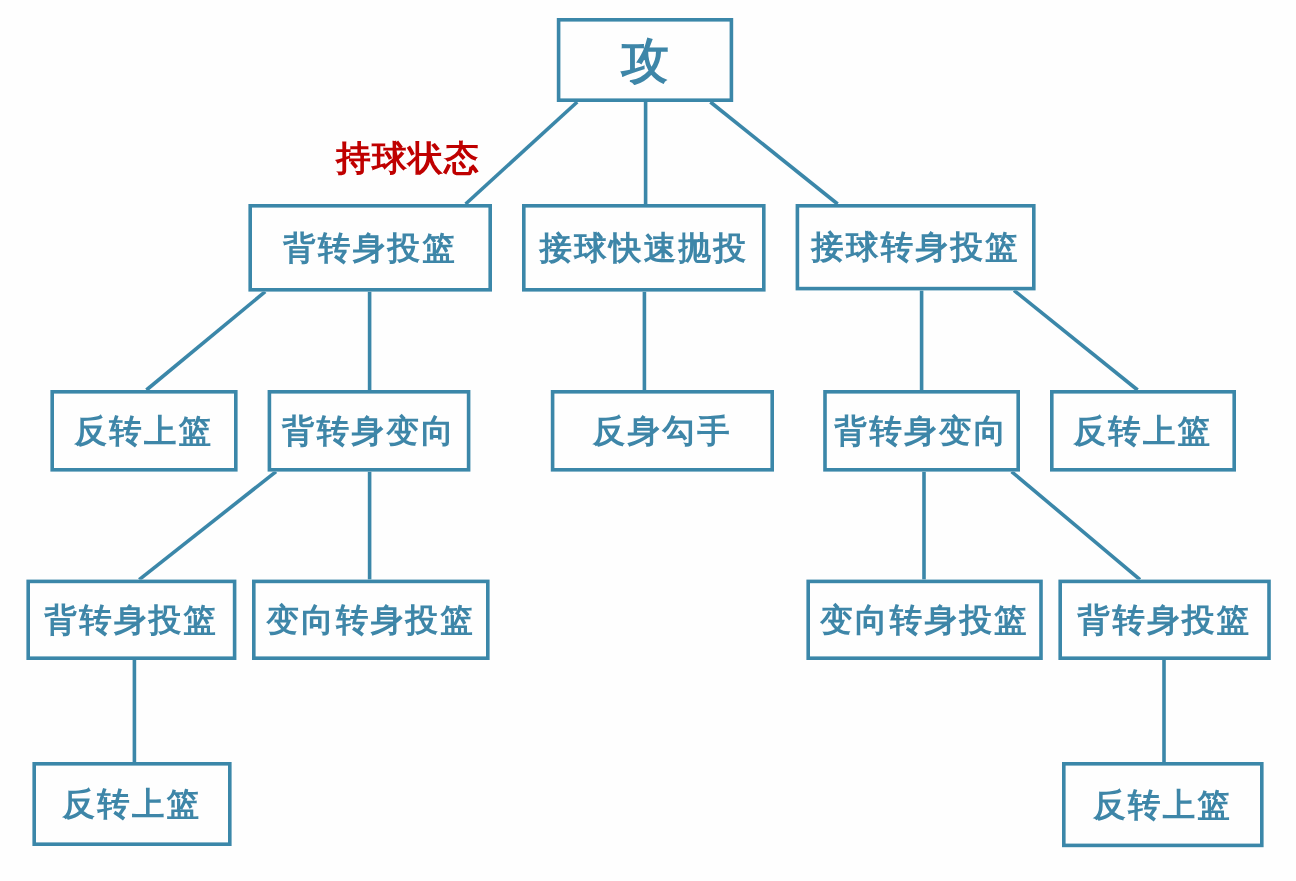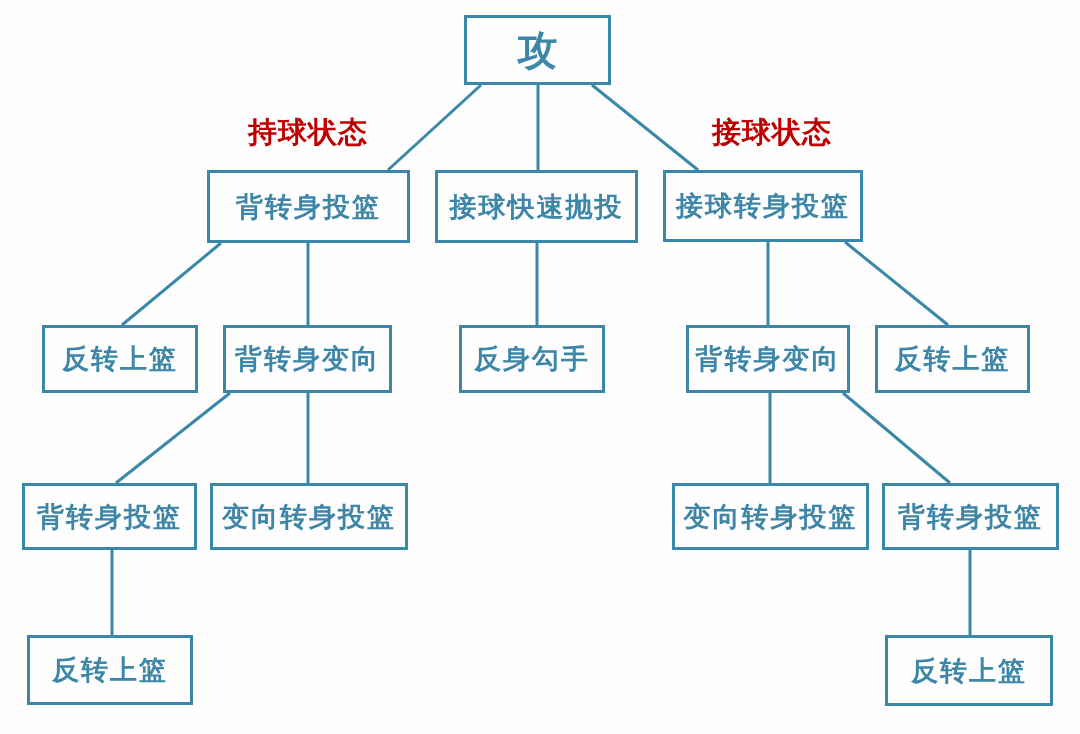--- a/index.html
+++ b/index.html
@@ -44,20 +44,21 @@
     font-size: 40px;
     letter-spacing: 0;
   }
   .state-label {
     position: absolute;
     color: #bf0000;
     font-weight: bold;
     font-size: 29px;
     letter-spacing: 1px;
     white-space: nowrap;
+    margin-left: 32px;
   }
 </style>
 </head>
 <body>
 
 <div class="canvas">
 
   <svg class="wires" viewBox="0 0 1080 734" xmlns="http://www.w3.org/2000/svg">
     <line x1="481" y1="85" x2="388" y2="170"></line>
     <line x1="538" y1="85" x2="538" y2="170"></line>
@@ -69,31 +70,30 @@
     <line x1="845" y1="242" x2="948" y2="325"></line>
     <line x1="230" y1="393" x2="116" y2="483"></line>
     <line x1="308" y1="393" x2="308" y2="483"></line>
     <line x1="770" y1="393" x2="770" y2="483"></line>
     <line x1="843" y1="393" x2="950" y2="483"></line>
     <line x1="112" y1="550" x2="112" y2="635"></line>
     <line x1="970" y1="550" x2="970" y2="635"></line>
   </svg>
 
   <div class="state-label" style="left:248px; top:113px;">持球状态</div>
-  <div class="state-label" style="left:712px; top:113px;">接球状态</div>
 
   <div class="node node--root" style="left:464px; top:15px; width:147px; height:70px;">攻</div>
 
   <div class="node" style="left:207px; top:170px; width:203px; height:73px;">背转身投篮</div>
   <div class="node" style="left:663px; top:170px; width:200px; height:72px;">接球转身投篮</div>
   <div class="node" style="left:435px; top:170px; width:203px; height:73px;">接球快速抛投</div>
 
   <div class="node" style="left:42px; top:325px; width:156px; height:68px;">反转上篮</div>
   <div class="node" style="left:223px; top:325px; width:169px; height:68px;">背转身变向</div>
-  <div class="node" style="left:459px; top:325px; width:146px; height:68px;">反身勾手</div>
+  <div class="node" style="left:459px; top:325px; width:186px; height:68px;">反身勾手</div>
   <div class="node" style="left:686px; top:325px; width:164px; height:68px;">背转身变向</div>
   <div class="node" style="left:875px; top:325px; width:155px; height:68px;">反转上篮</div>
 
   <div class="node" style="left:22px; top:483px; width:175px; height:67px;">背转身投篮</div>
   <div class="node" style="left:210px; top:483px; width:198px; height:67px;">变向转身投篮</div>
   <div class="node" style="left:672px; top:483px; width:197px; height:67px;">变向转身投篮</div>
   <div class="node" style="left:882px; top:483px; width:177px; height:67px;">背转身投篮</div>
 
   <div class="node" style="left:27px; top:635px; width:166px; height:70px;">反转上篮</div>
   <div class="node" style="left:885px; top:635px; width:168px; height:71px;">反转上篮</div>

